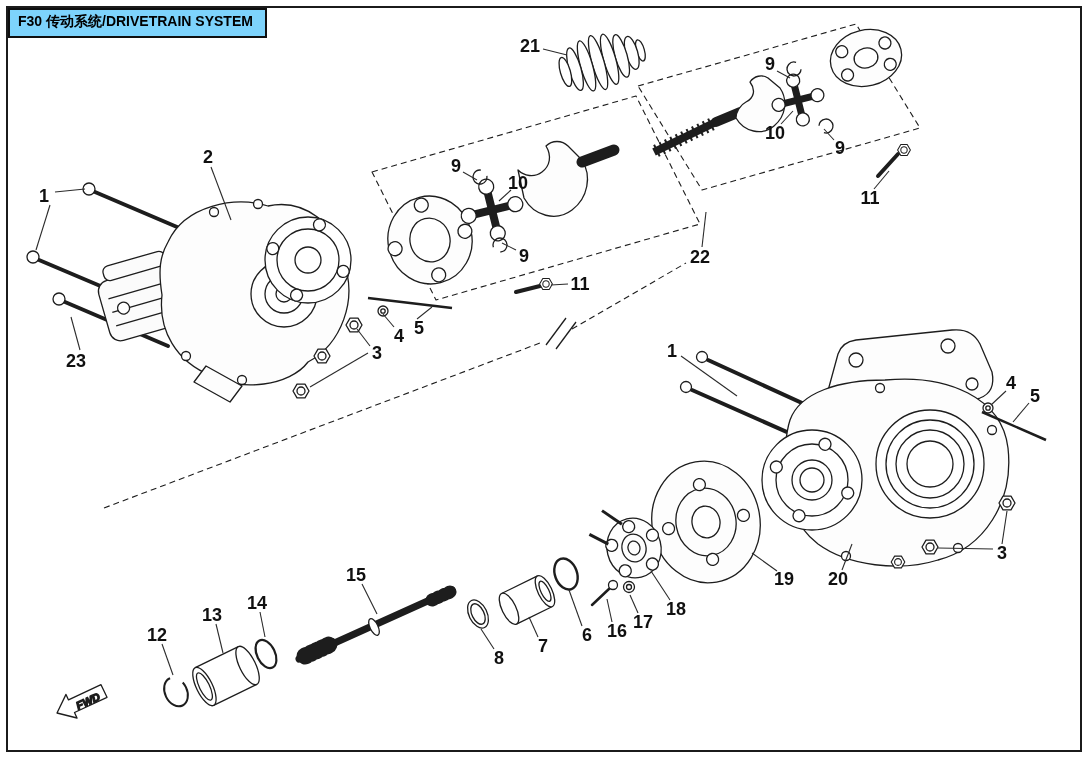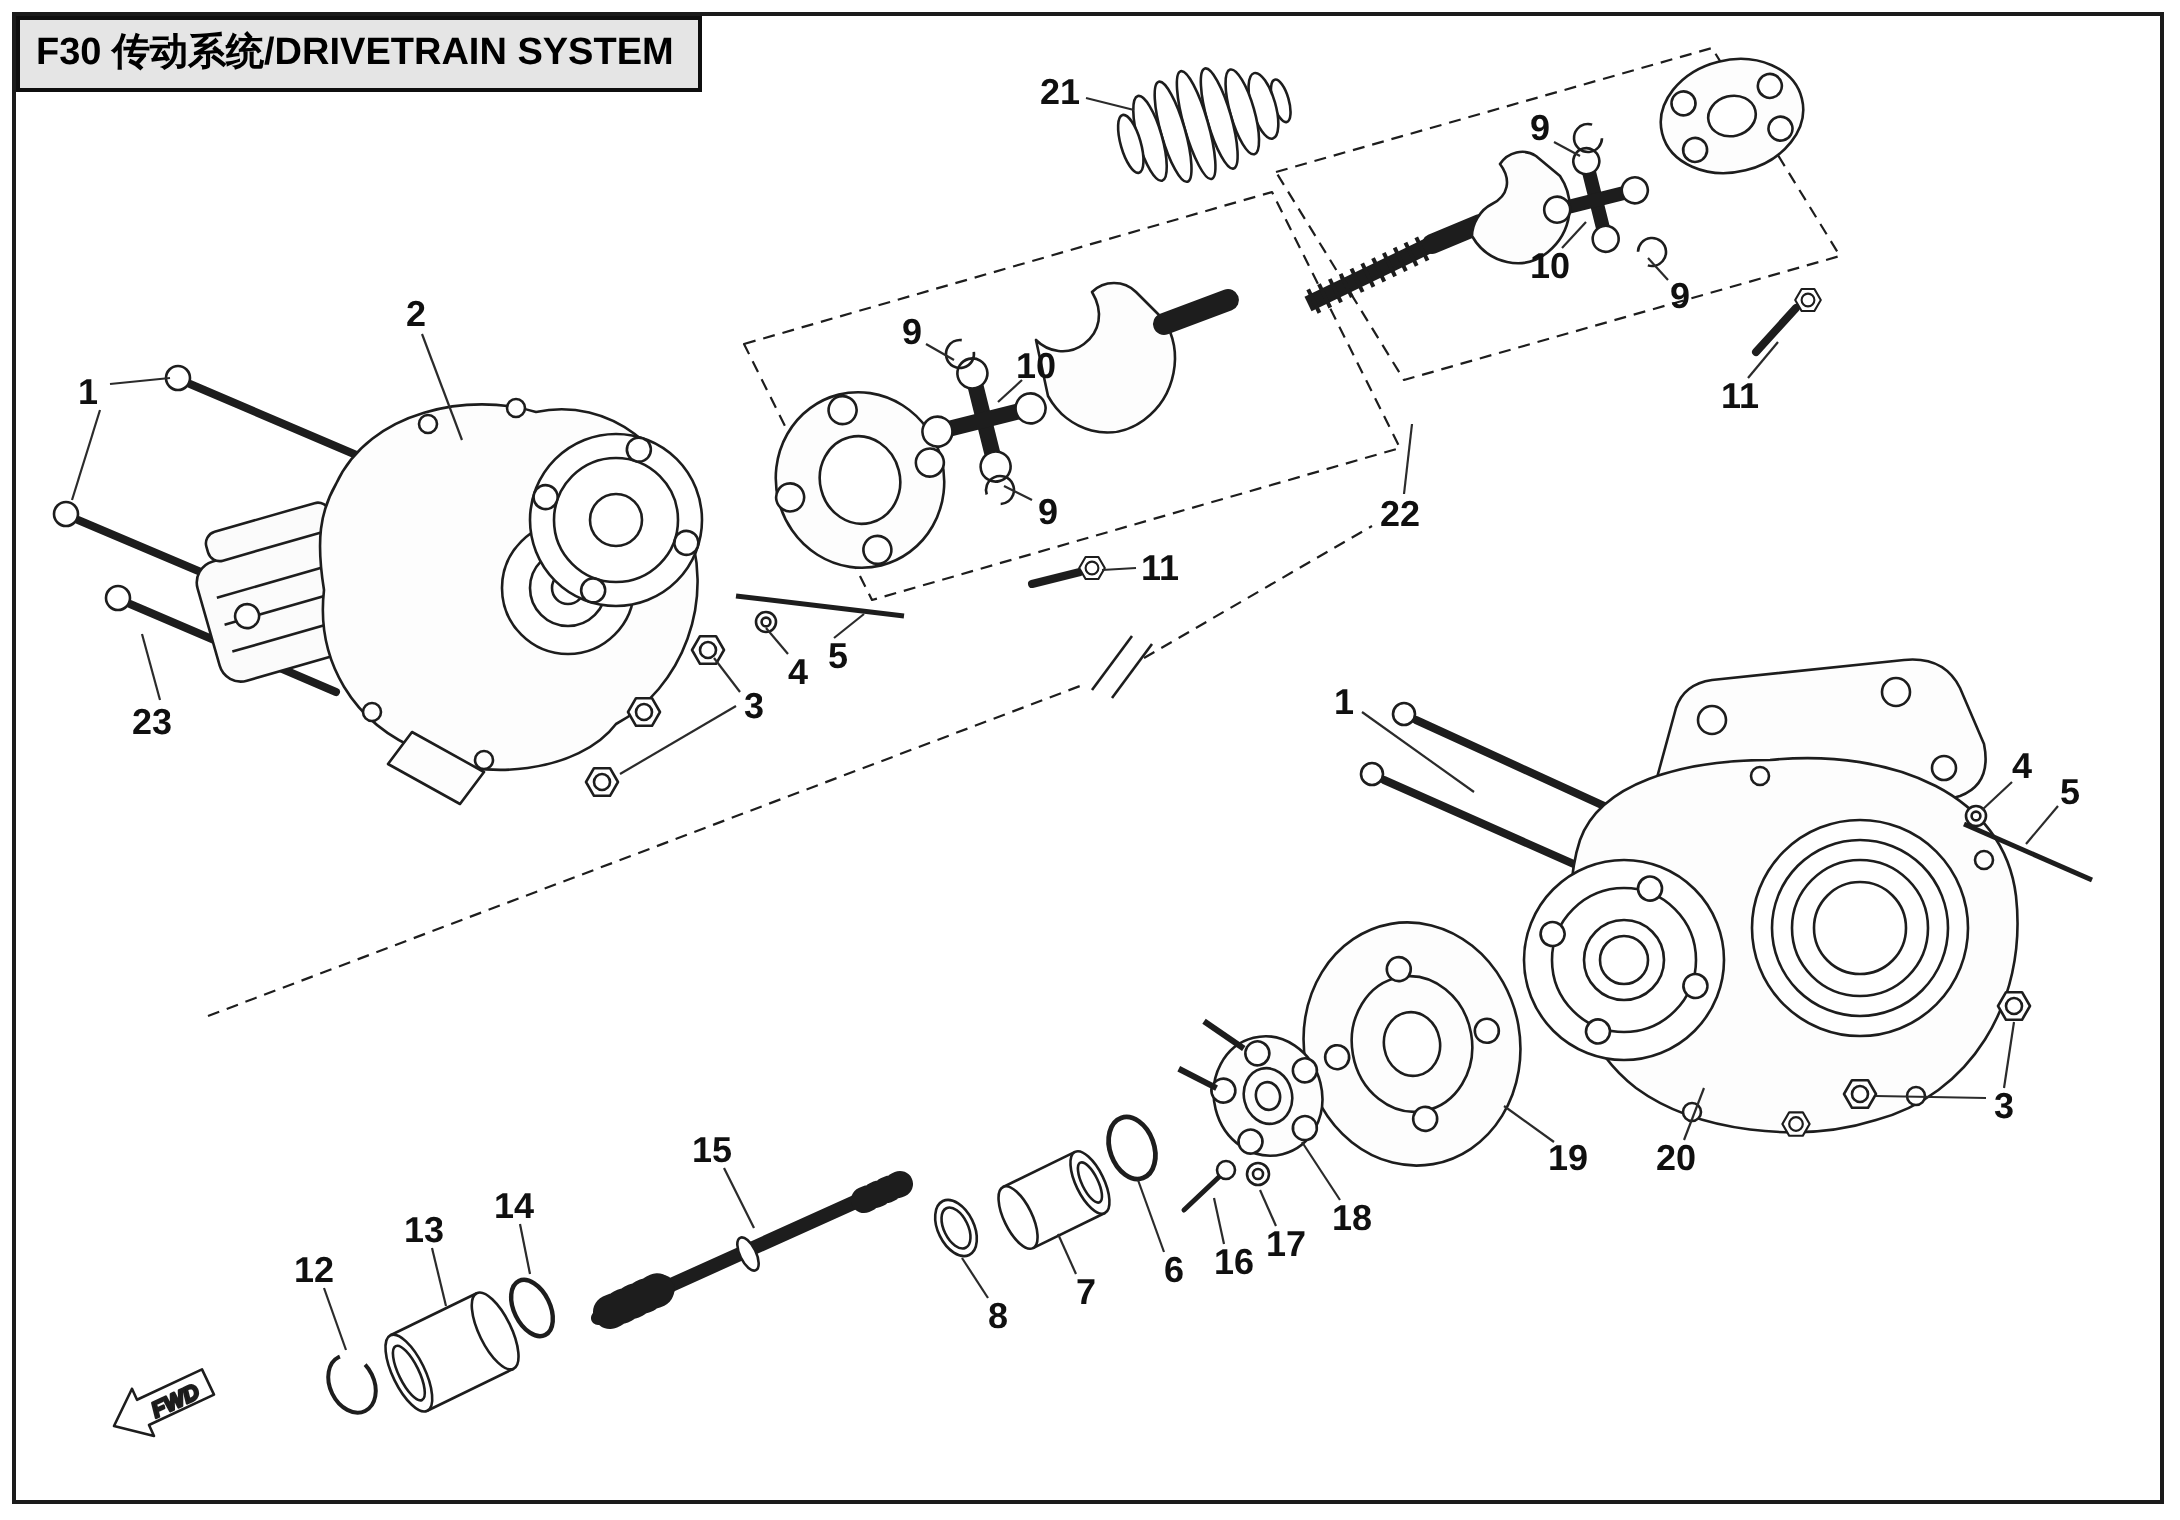--- a/index.html
+++ b/index.html
@@ -1,20 +1,20 @@
 <!DOCTYPE html>
 <html><head>
 <meta charset="utf-8">
 <style>
   html,body{margin:0;padding:0;width:1090px;height:760px;background:#ffffff;
     font-family:"Liberation Sans",sans-serif;overflow:hidden;position:relative;}
   .frame{position:absolute;left:6px;top:6px;width:1076px;height:746px;
     border:2px solid #1b1b1b;box-sizing:border-box;pointer-events:none;z-index:1;}
-  .title-box{position:absolute;left:8px;top:8px;z-index:3;background:#e5e5e5;
-    border:2px solid #0f0f0f;padding:3px 12px 5px 8px;font-size:19px;font-weight:bold;
+  .title-box{position:absolute;left:8px;top:8px;z-index:3;background:#7dd3fc;
+    border:2px solid #0f0f0f;padding:3px 12px 5px 8px;font-size:14px;font-weight:bold;
     color:#000;white-space:nowrap;}
   svg.canvas{position:absolute;left:0;top:0;z-index:2;}
   .callout{font-family:"Liberation Sans",sans-serif;font-size:18px;font-weight:700;
     fill:#101010;text-anchor:middle;dominant-baseline:central;}
   .leader{stroke:#2b2b2b;stroke-width:1.1;fill:none;}
   #art{stroke:#1d1d1d;fill:none;stroke-width:1.3;stroke-linejoin:round;}
   .dash{stroke-dasharray:6 4;stroke-width:1.1;}
   .fwd-text{font-family:"Liberation Sans",sans-serif;font-size:11px;font-weight:700;
     font-style:italic;fill:#111;text-anchor:middle;dominant-baseline:central;}
 </style>

